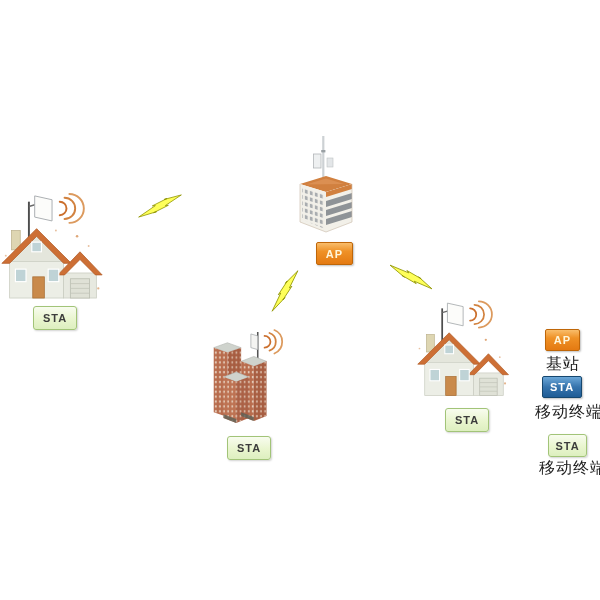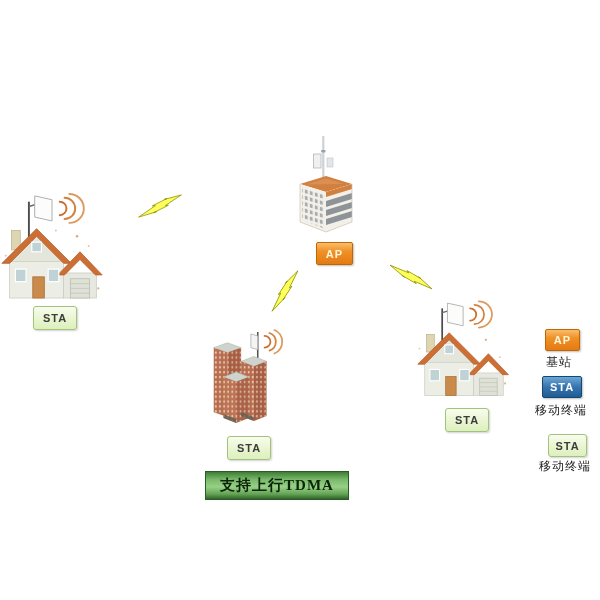--- a/index.html
+++ b/index.html
@@ -24,21 +24,21 @@
     background:linear-gradient(180deg,#f9bd6b 0%,#ef9126 40%,#e47a12 100%);
     border:1px solid #bf6608;color:#fff6da;
     box-shadow:1px 1px 2px rgba(0,0,0,.25);
   }
   .badge-blue{
     background:linear-gradient(180deg,#6ba7d8 0%,#3674ad 50%,#1f5c96 100%);
     border:1px solid #16476f;color:#ffffff;
     box-shadow:1px 1px 2px rgba(0,0,0,.25);
   }
   .legend-text{
-    position:absolute;font-size:12px;color:#1c1c1c;letter-spacing:1px;white-space:nowrap;
+    position:absolute;font-size:16px;color:#1c1c1c;letter-spacing:1px;white-space:nowrap;
   }
   .banner{
     position:absolute;left:205px;top:455px;width:142px;height:27px;
     background:linear-gradient(180deg,#3f7c36 0%,#7ab96a 28%,#97d087 55%,#63a354 82%,#2f6329 100%);
     border:1px solid #2b5c26;color:#0a2407;
     display:flex;align-items:center;justify-content:center;
     font-family:"Liberation Serif", serif;font-weight:bold;font-size:15px;letter-spacing:1px;
   }
   .bolt{position:absolute;width:46px;height:20px;transform-origin:50% 50%}
 </style>
@@ -204,15 +204,14 @@
     <div>
       <div class="badge badge-blue" style="left:542px;top:360px;width:38px;height:20px">STA</div>
       <div class="legend-text" style="left:535px;top:386px">移动终端</div>
     </div>
     <div>
       <div class="badge badge-green" style="left:548px;top:418px;width:37px;height:21px">STA</div>
       <div class="legend-text" style="left:539px;top:442px">移动终端</div>
     </div>
   </div>
 
-  <div class="banner">支持上行TDMA</div>
 
 </div>
 
 </body></html>

